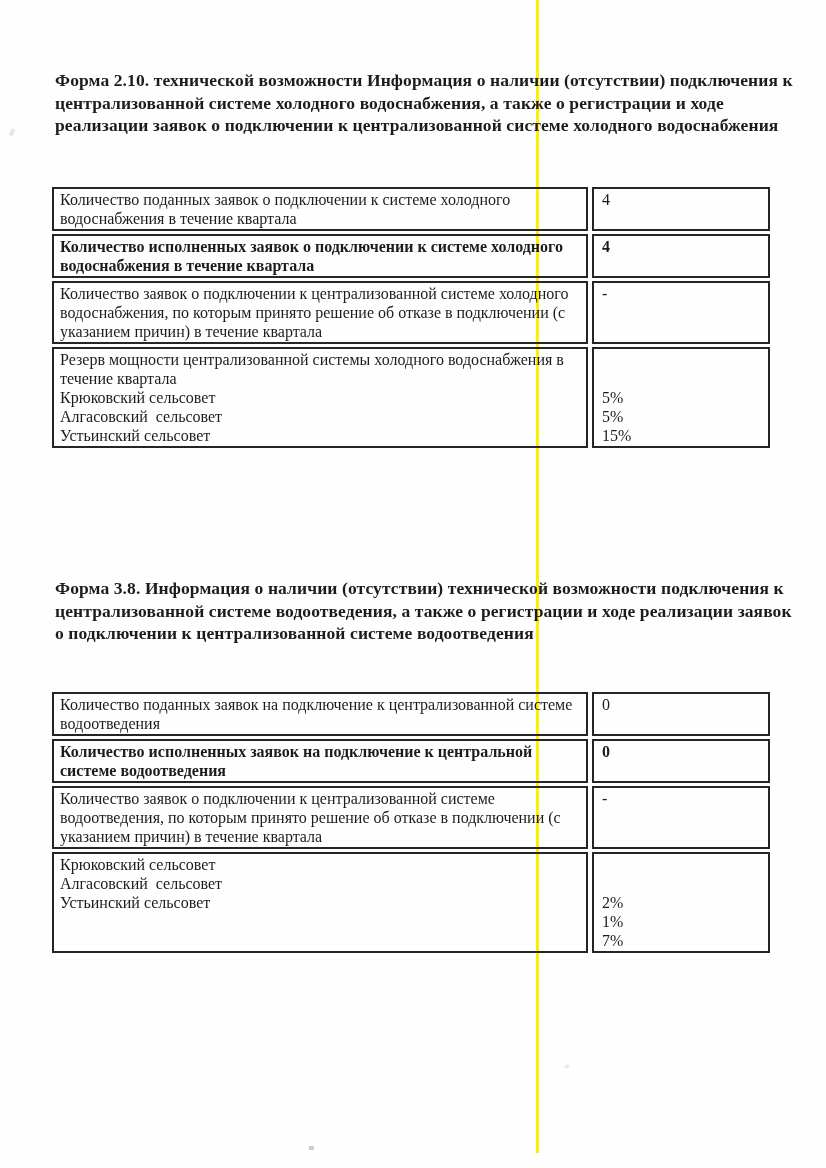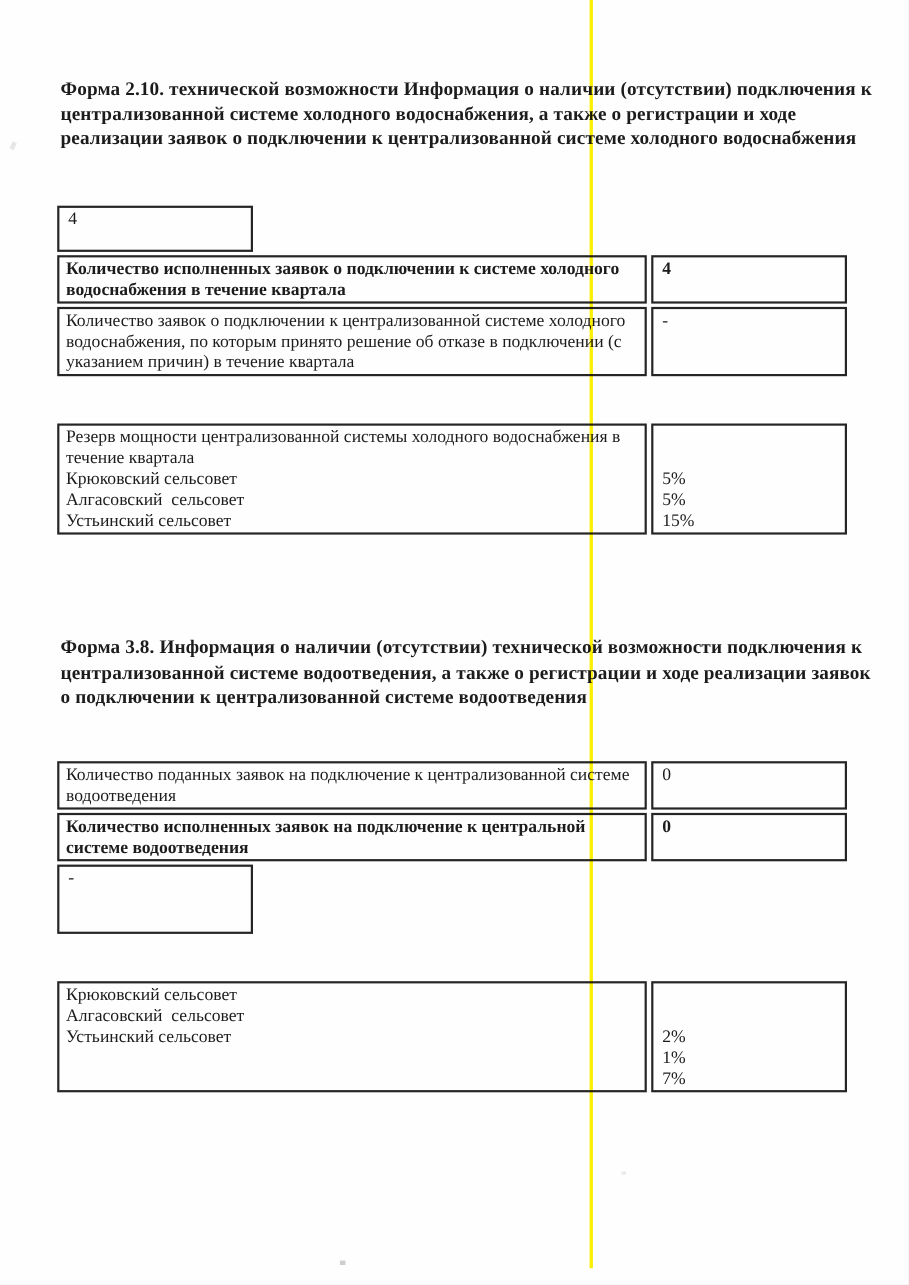--- a/index.html
+++ b/index.html
@@ -85,41 +85,44 @@
   }
   .cell-value {
     width: 178px;
     padding: 1px 4px 1px 8px;
     display: flex;
     flex-direction: column;
   }
   .r1 .cell { min-height: 42px; }
   .r2 .cell { min-height: 40px; font-weight: bold; }
   .r3 .cell { min-height: 63px; }
-  .r4 .cell { min-height: 93px; margin-top: 40px; }
+  .r4 .cell { min-height: 93px; }
   .tbl2 .r4 .cell { min-height: 100px; }
 
   .subline { white-space: pre-wrap; }
   .value-spacer { height: 38px; flex: 0 0 auto; }
   .subvalues { margin-top: auto; }
 </style>
 </head>
 <body>
 
 <div class="page">
 
   <div class="highlight-line"></div>
   <div class="artifact artifact-1"></div>
   <div class="artifact artifact-2"></div>
   <div class="artifact artifact-3"></div>
 
   <div class="doc-title t1">Форма 2.10. технической возможности Информация о наличии (отсутствии) подключения к централизованной системе холодного водоснабжения, а также о регистрации и ходе реализации заявок о подключении к централизованной системе холодного водоснабжения</div>
 
   <div class="doc-table tbl1">
     <div class="t-row r1">
+      <div class="cell cell-label">
+        <span>Количество поданных заявок о подключении к системе холодного водоснабжения в течение квартала</span>
+      </div>
       <div class="cell cell-value">
         <span>4</span>
       </div>
     </div>
     <div class="t-row r2">
       <div class="cell cell-label">
         <span>Количество исполненных заявок о подключении к системе холодного водоснабжения в течение квартала</span>
       </div>
       <div class="cell cell-value">
         <span>4</span>
@@ -164,20 +167,23 @@
     </div>
     <div class="t-row r2">
       <div class="cell cell-label">
         <span>Количество исполненных заявок на подключение к центральной системе водоотведения</span>
       </div>
       <div class="cell cell-value">
         <span>0</span>
       </div>
     </div>
     <div class="t-row r3">
+      <div class="cell cell-label">
+        <span>Количество заявок о подключении к централизованной системе водоотведения, по которым принято решение об отказе в подключении (с указанием причин) в течение квартала</span>
+      </div>
       <div class="cell cell-value">
         <span>-</span>
       </div>
     </div>
     <div class="t-row r4">
       <div class="cell cell-label">
         <div class="subline">Крюковский сельсовет</div>
         <div class="subline">Алгасовский  сельсовет</div>
         <div class="subline">Устьинский сельсовет</div>
       </div>

